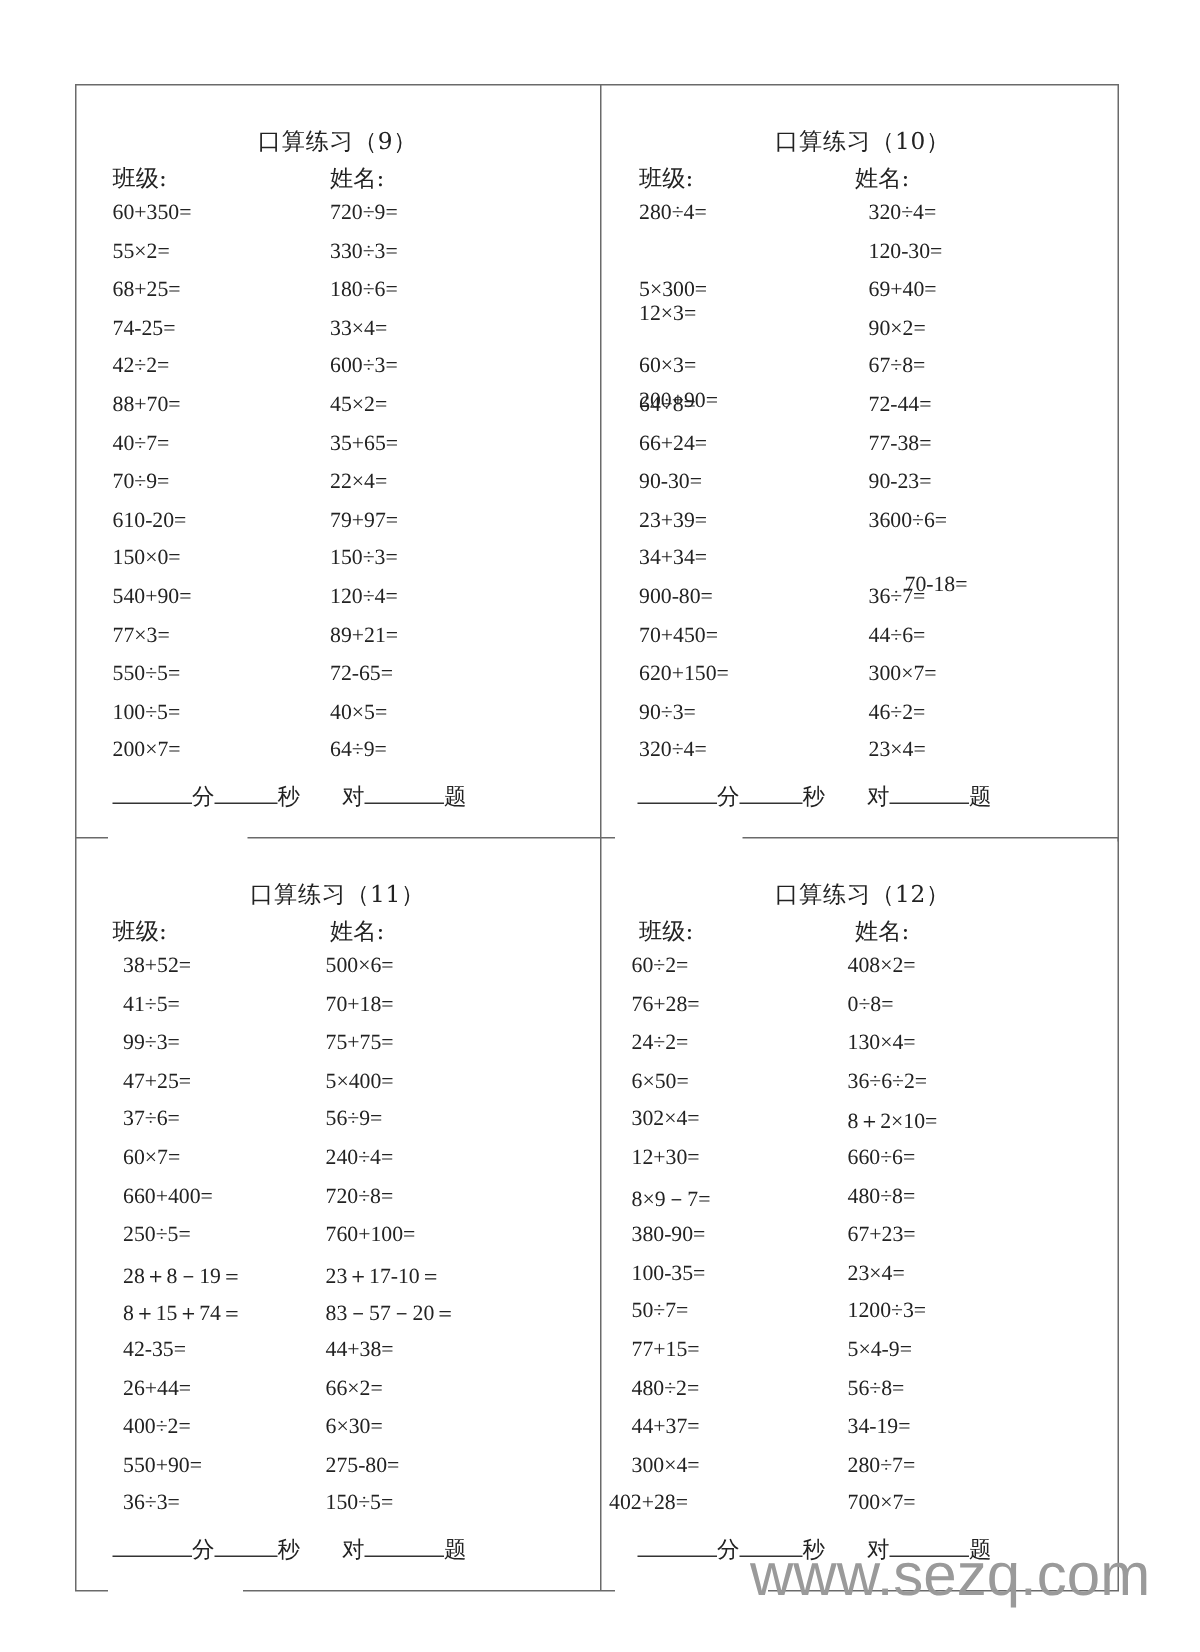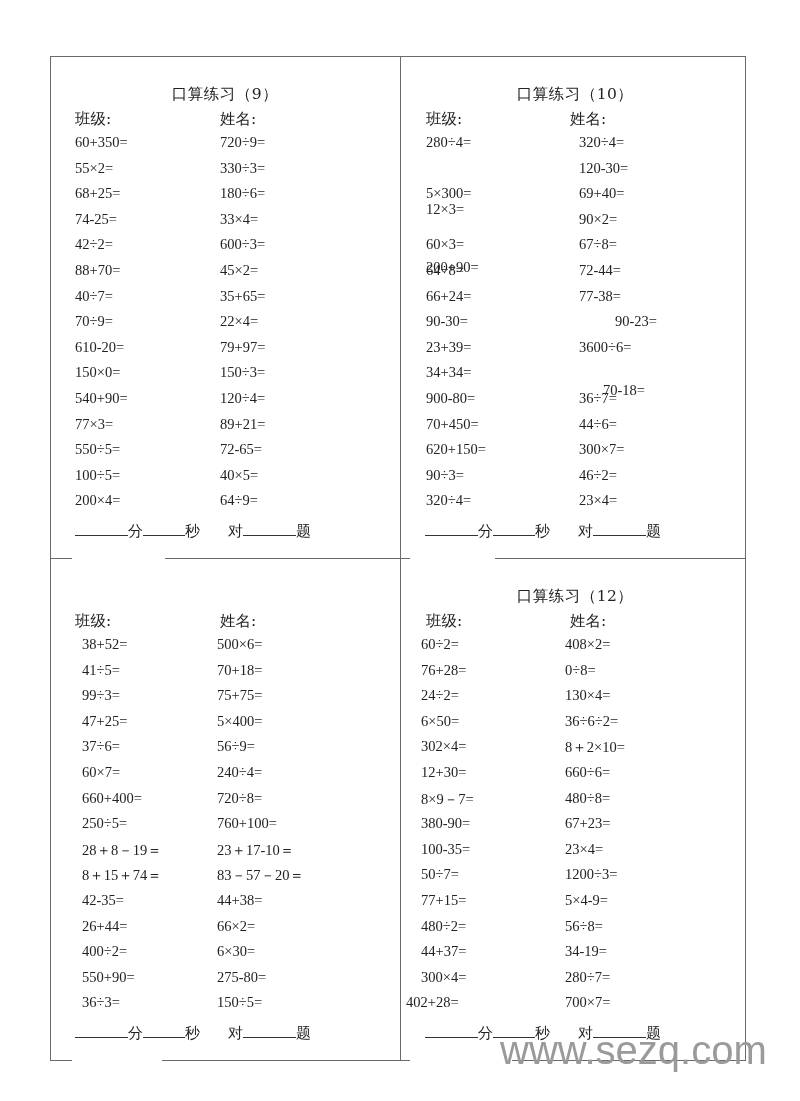--- a/index.html
+++ b/index.html
@@ -48,21 +48,21 @@
     <div class="prob" style="left: 25px; top: 180.4px;">42÷2=</div>
     <div class="prob" style="left: 25px; top: 206px;">88+70=</div>
     <div class="prob" style="left: 25px; top: 231.6px;">40÷7=</div>
     <div class="prob" style="left: 25px; top: 257.2px;">70÷9=</div>
     <div class="prob" style="left: 25px; top: 282.8px;">610-20=</div>
     <div class="prob" style="left: 25px; top: 308.4px;">150×0=</div>
     <div class="prob" style="left: 25px; top: 334px;">540+90=</div>
     <div class="prob" style="left: 25px; top: 359.6px;">77×3=</div>
     <div class="prob" style="left: 25px; top: 385.2px;">550÷5=</div>
     <div class="prob" style="left: 25px; top: 410.8px;">100÷5=</div>
-    <div class="prob" style="left: 25px; top: 436.4px;">200×4=</div>
+    <div class="prob" style="left: 25px; top: 436.4px;">200×7=</div>
     <div class="prob" style="left: 170px; top: 78px;">720÷9=</div>
     <div class="prob" style="left: 170px; top: 103.6px;">330÷3=</div>
     <div class="prob" style="left: 170px; top: 129.2px;">180÷6=</div>
     <div class="prob" style="left: 170px; top: 154.8px;">33×4=</div>
     <div class="prob" style="left: 170px; top: 180.4px;">600÷3=</div>
     <div class="prob" style="left: 170px; top: 206px;">45×2=</div>
     <div class="prob" style="left: 170px; top: 231.6px;">35+65=</div>
     <div class="prob" style="left: 170px; top: 257.2px;">22×4=</div>
     <div class="prob" style="left: 170px; top: 282.8px;">79+97=</div>
     <div class="prob" style="left: 170px; top: 308.4px;">150÷3=</div>
@@ -97,31 +97,32 @@
     <div class="prob" style="left: 26px; top: 385.2px;">620+150=</div>
     <div class="prob" style="left: 26px; top: 410.8px;">90÷3=</div>
     <div class="prob" style="left: 26px; top: 436.4px;">320÷4=</div>
     <div class="prob" style="left: 179px; top: 78px;">320÷4=</div>
     <div class="prob" style="left: 179px; top: 103.6px;">120-30=</div>
     <div class="prob" style="left: 179px; top: 129.2px;">69+40=</div>
     <div class="prob" style="left: 179px; top: 154.8px;">90×2=</div>
     <div class="prob" style="left: 179px; top: 180.4px;">67÷8=</div>
     <div class="prob" style="left: 179px; top: 206px;">72-44=</div>
     <div class="prob" style="left: 179px; top: 231.6px;">77-38=</div>
-    <div class="prob" style="left: 179px; top: 257.2px; margin-left: 36px;">90-23=</div>
+    <div class="prob" style="left: 179px; top: 257.2px;">90-23=</div>
     <div class="prob" style="left: 179px; top: 282.8px;">3600÷6=</div>
     <div class="prob" style="left: 179px; top: 326px; margin-left: 24px;">70-18=</div>
     <div class="prob" style="left: 179px; top: 334px;">36÷7=</div>
     <div class="prob" style="left: 179px; top: 359.6px;">44÷6=</div>
     <div class="prob" style="left: 179px; top: 385.2px;">300×7=</div>
     <div class="prob" style="left: 179px; top: 410.8px;">46÷2=</div>
     <div class="prob" style="left: 179px; top: 436.4px;">23×4=</div>
   </div>
 
 <div class="panel" style="left:50px;top:558px;">
+  <div class="title">口算练习（11）</div>
   <div class="hdr" style="left:25px;">班级:</div>
   <div class="hdr" style="left:170px;">姓名:</div>
   <div></div>
   <div></div>
   <div class="score">
     <span class="blank" style="width:53px"></span><span>分</span><span class="blank" style="width:42px"></span><span>秒</span><span style="display:inline-block;width:28px"></span><span>对</span><span class="blank" style="width:53px"></span><span>题</span>
   </div>
 <div class="prob" style="left: 32px; top: 78px;">38+52=</div>
     <div class="prob" style="left: 32px; top: 103.6px;">41÷5=</div>
     <div class="prob" style="left: 32px; top: 129.2px;">99÷3=</div>

